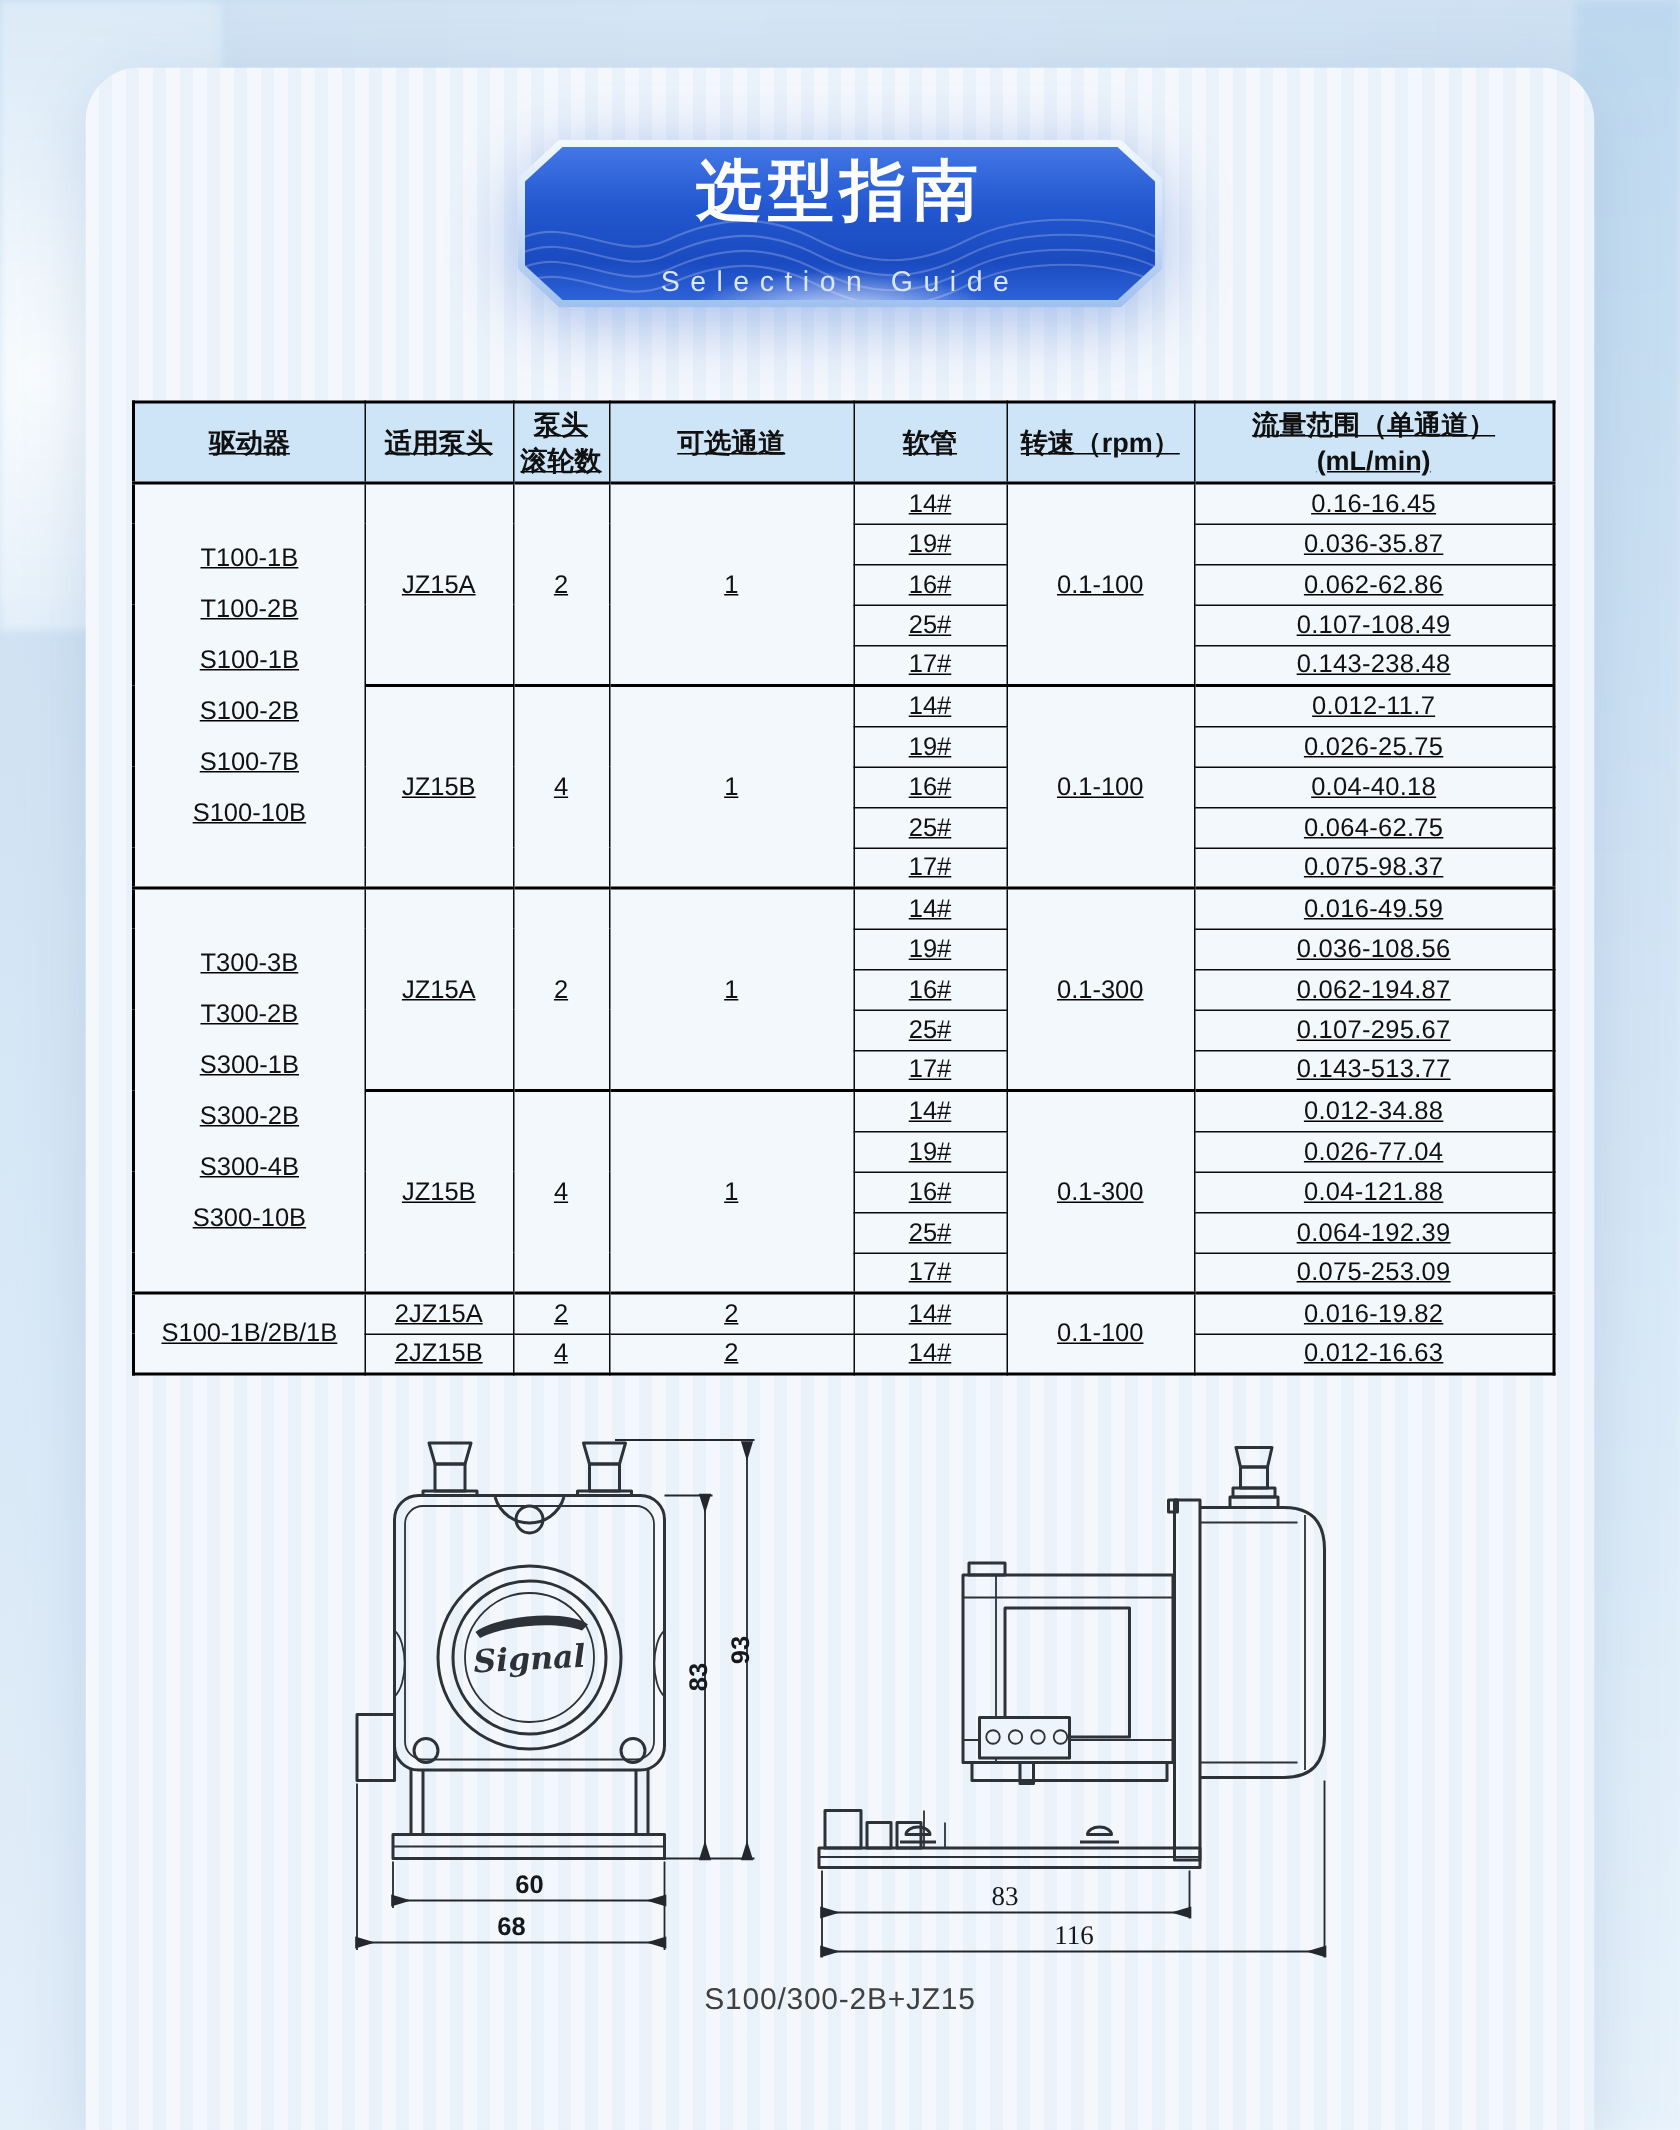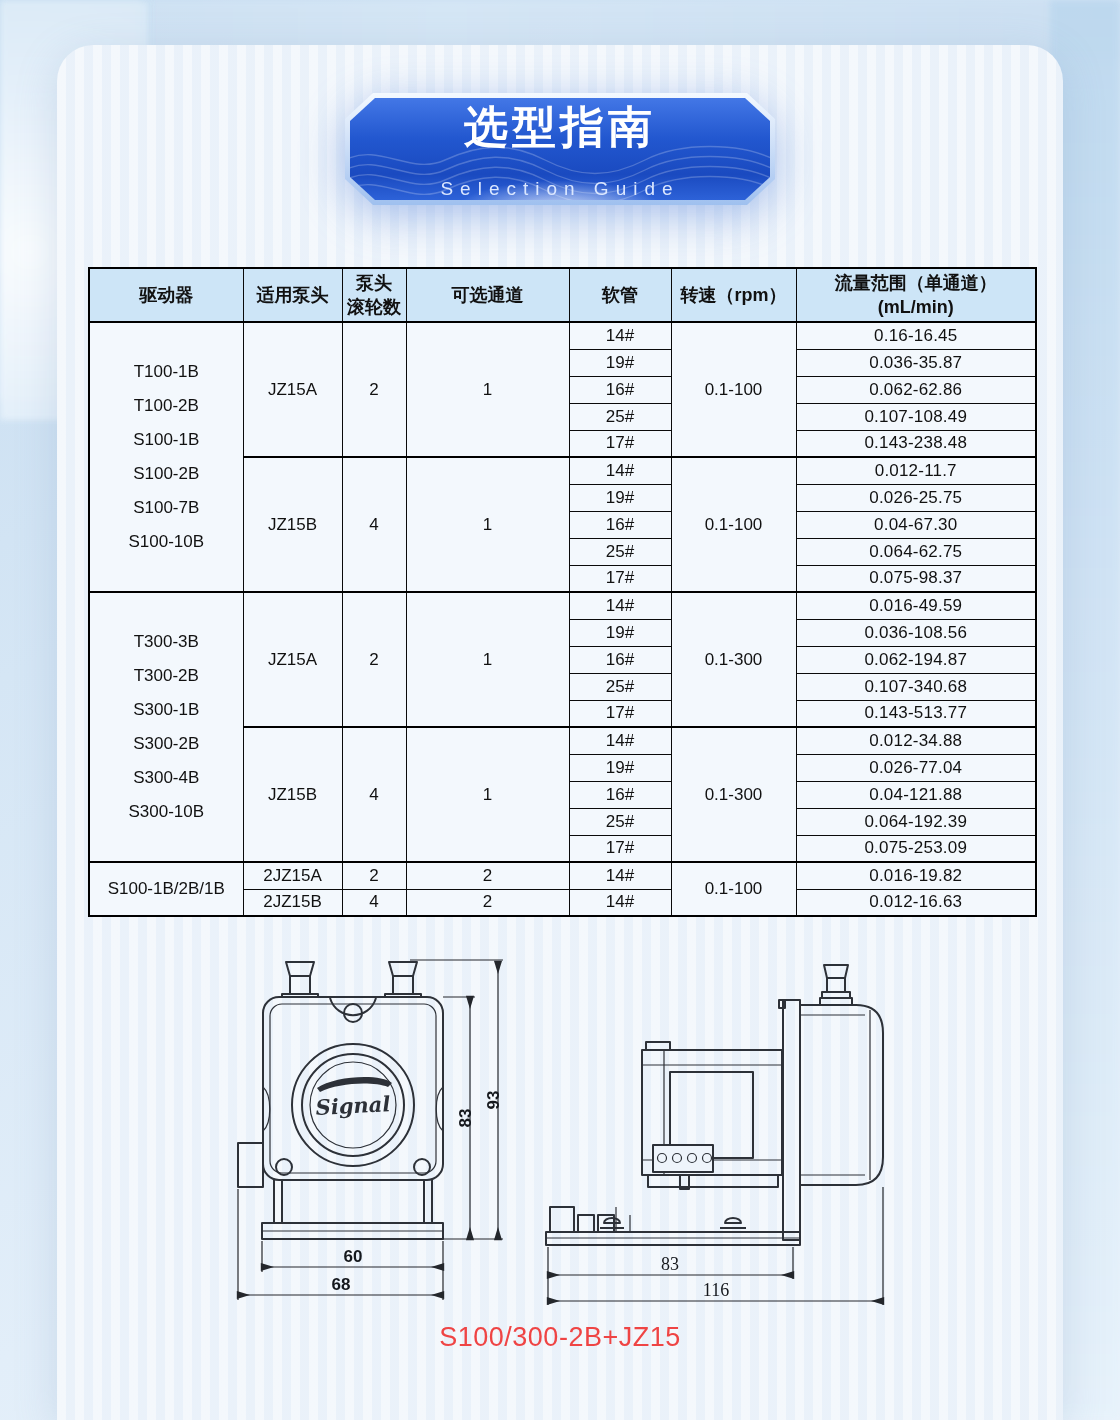--- a/index.html
+++ b/index.html
@@ -50,40 +50,41 @@
   .banner-title { position:relative; color:#ffffff; font-size:44px; font-weight:bold; letter-spacing:4px; z-index:2; }
   .banner-sub { position:relative; color:#dbe7ff; font-size:19px; letter-spacing:7px; margin-top:21px; z-index:2; }
   .banner-waves { position:absolute; left:0; bottom:0; width:100%; height:70px; z-index:1; }
 
   
   table.spec {
     border-collapse:collapse; table-layout:fixed;
     width:947px; margin:62px 0 0 31px;
     border:2.5px solid #000;
     background:#f3f8fd;
+    text-decoration:underline;
   }
   .spec th, .spec td { border:1.5px solid #0a0a0a; text-align:center; vertical-align:middle; padding:0; color:#111; }
   .spec thead th { background:#cde5f7; height:54px; font-size:18px; font-weight:bold; line-height:1.35; border-bottom:2.5px solid #000; }
   .spec tbody td { height:27px; font-size:17px; }
   .spec tr.sep > td { border-top:2.5px solid #000; }
   td.driver-cell span { display:block; line-height:34px; }
   td.flow-cell { letter-spacing:.2px;margin-top:27px; }
 
   
   .drawings { position:absolute; left:0; top:940px; width:1120px; height:420px; }
   .drawing { position:absolute; }
   .drawing-front { left:222px; top:5px; }
   .drawing-side  { left:540px; top:5px; }
   svg .ln { stroke:#2d3138; fill:none; stroke-width:2; stroke-linejoin:round; }
   svg .ln-thin { stroke:#2d3138; fill:none; stroke-width:1.2; }
   svg .dim { stroke:#24272c; fill:none; stroke-width:1.2; }
   svg .dim-txt { fill:#15181d; font-size:17px; font-family:"Liberation Sans",sans-serif; font-weight:bold; }
   svg .dim-txt-serif { fill:#15181d; font-size:18px; font-family:"Liberation Serif","DejaVu Serif",serif; }
   svg .logo-txt { fill:#2d3138; font-size:21px; font-style:italic; font-weight:bold; font-family:"DejaVu Serif","Liberation Serif",serif; }
-  .caption { position:absolute; left:0; top:1322px; width:1120px; text-align:center; font-size:27px; color:#ef4444; letter-spacing:.5px; }
+  .caption { position:absolute; left:0; top:1322px; width:1120px; text-align:center; font-size:20px; color:#404040; letter-spacing:.5px; }
 </style>
 </head>
 <body>
 
 <div class="deco deco-top"></div>
 <div class="deco deco-right"></div>
 <div class="deco deco-left-a"></div>
 <div class="deco deco-left-b"></div>
 <div class="deco deco-left-c"></div>
 
@@ -175,21 +176,21 @@
         <td>14#</td>
         <td rowspan="5">0.1-100</td>
         <td class="flow-cell">0.012-11.7</td>
       </tr>
       <tr>
           <td>19#</td>
           <td class="flow-cell">0.026-25.75</td>
         </tr>
       <tr>
           <td>16#</td>
-          <td class="flow-cell">0.04-67.30</td>
+          <td class="flow-cell">0.04-40.18</td>
         </tr>
       <tr>
           <td>25#</td>
           <td class="flow-cell">0.064-62.75</td>
         </tr>
       <tr>
           <td>17#</td>
           <td class="flow-cell">0.075-98.37</td>
         </tr>
 
@@ -212,21 +213,21 @@
       <tr>
           <td>19#</td>
           <td class="flow-cell">0.036-108.56</td>
         </tr>
       <tr>
           <td>16#</td>
           <td class="flow-cell">0.062-194.87</td>
         </tr>
       <tr>
           <td>25#</td>
-          <td class="flow-cell">0.107-340.68</td>
+          <td class="flow-cell">0.107-295.67</td>
         </tr>
       <tr>
           <td>17#</td>
           <td class="flow-cell">0.143-513.77</td>
         </tr>
 
       <tr class="sep">
         <td rowspan="5">JZ15B</td>
         <td rowspan="5">4</td>
         <td rowspan="5">1</td>

